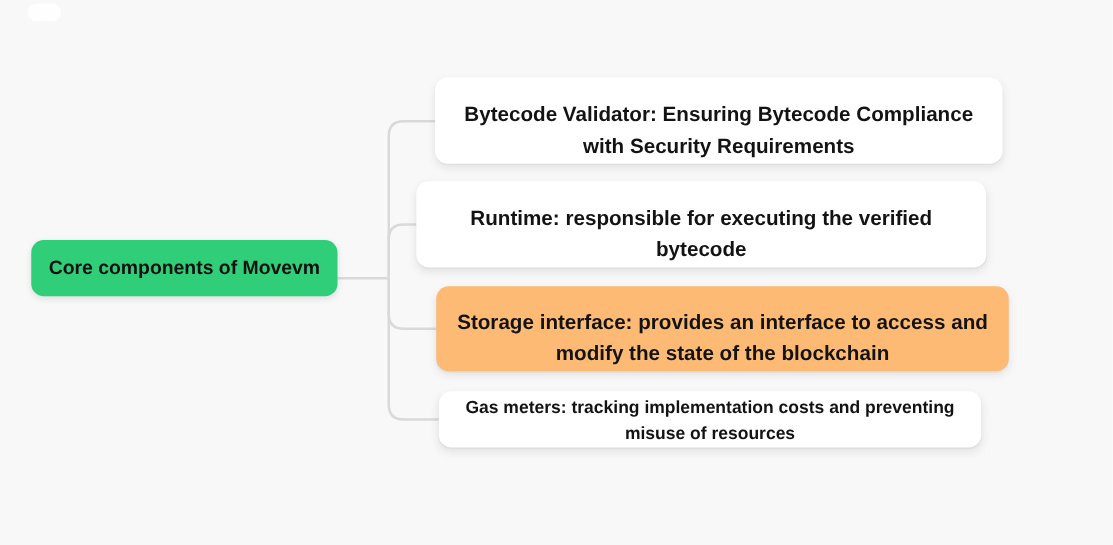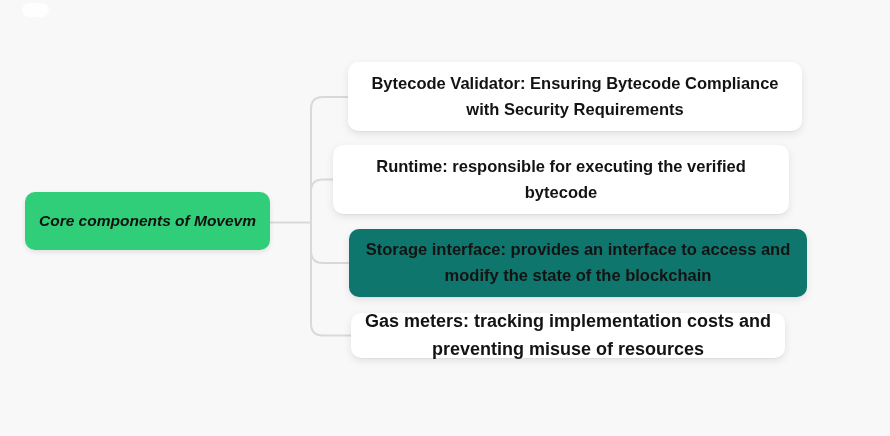--- a/index.html
+++ b/index.html
@@ -32,45 +32,45 @@
     align-items: center;
     justify-content: center;
     text-align: center;
     box-sizing: border-box;
   }
 
   .root-node {
     left: 25px;
     top: 192px;
     width: 245px;
-    height: 58px;
+    height: 45px;
     border-radius: 10px;
     font-size: 15.5px;
     font-weight: 600;
     color: #101010;
     box-shadow: 0 2px 5px rgba(0,0,0,0.10);
     cursor: pointer;
-    font-style: italic;
   }
 
   .child-node {
     background: #ffffff;
     border-radius: 10px;
     box-shadow: 0 1px 1px rgba(0,0,0,0.04), 0 3px 8px rgba(0,0,0,0.09);
     color: #161616;
     font-weight: 600;
     line-height: 1.55;
     padding: 0 8px;
     cursor: pointer;
+    align-items: flex-end;
   }
 
   .child-1 { left: 348px; top: 62px;  width: 454px; height: 69px; font-size: 16.5px; }
   .child-2 { left: 333px; top: 145px; width: 456px; height: 69px; font-size: 16.5px; }
   .child-3 { left: 349px; top: 229px; width: 458px; height: 68px; font-size: 16.5px; }
-  .child-4 { left: 351px; top: 313px; width: 434px; height: 45px; font-size: 18px; }
+  .child-4 { left: 351px; top: 313px; width: 434px; height: 45px; font-size: 14px; }
 
   .corner-pill {
     position: absolute;
     left: 22px;
     top: 3px;
     width: 27px;
     height: 14px;
     border-radius: 7px;
     background: rgba(255,255,255,0.85);
   }
@@ -95,21 +95,21 @@
   </div>
 
   <div class="node child-node child-1" style="background: rgb(255, 255, 255); color: rgb(19, 19, 19);">
     <span>Bytecode Validator: Ensuring Bytecode Compliance with Security Requirements</span>
   </div>
 
   <div class="node child-node child-2" style="background: rgb(255, 255, 255); color: rgb(19, 19, 19);">
     <span>Runtime: responsible for executing the verified bytecode</span>
   </div>
 
-  <div class="node child-node child-3" style="background: #0f766e; color: rgb(19, 19, 19);">
+  <div class="node child-node child-3" style="background: #fdba74; color: rgb(19, 19, 19);">
     <span>Storage interface: provides an interface to access and modify the state of the blockchain</span>
   </div>
 
   <div class="node child-node child-4" style="background: rgb(255, 255, 255); color: rgb(19, 19, 19);">
     <span>Gas meters: tracking implementation costs and preventing misuse of resources</span>
   </div>
 
 </div>
 
 </body></html>

